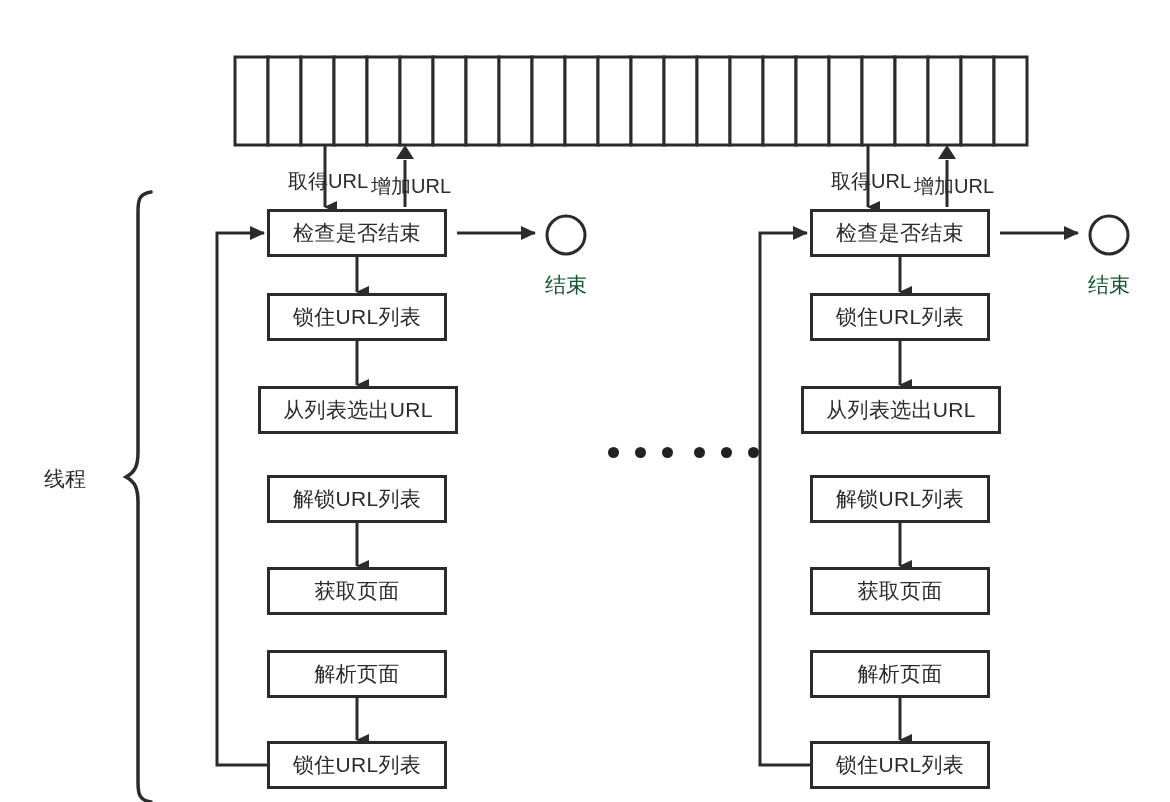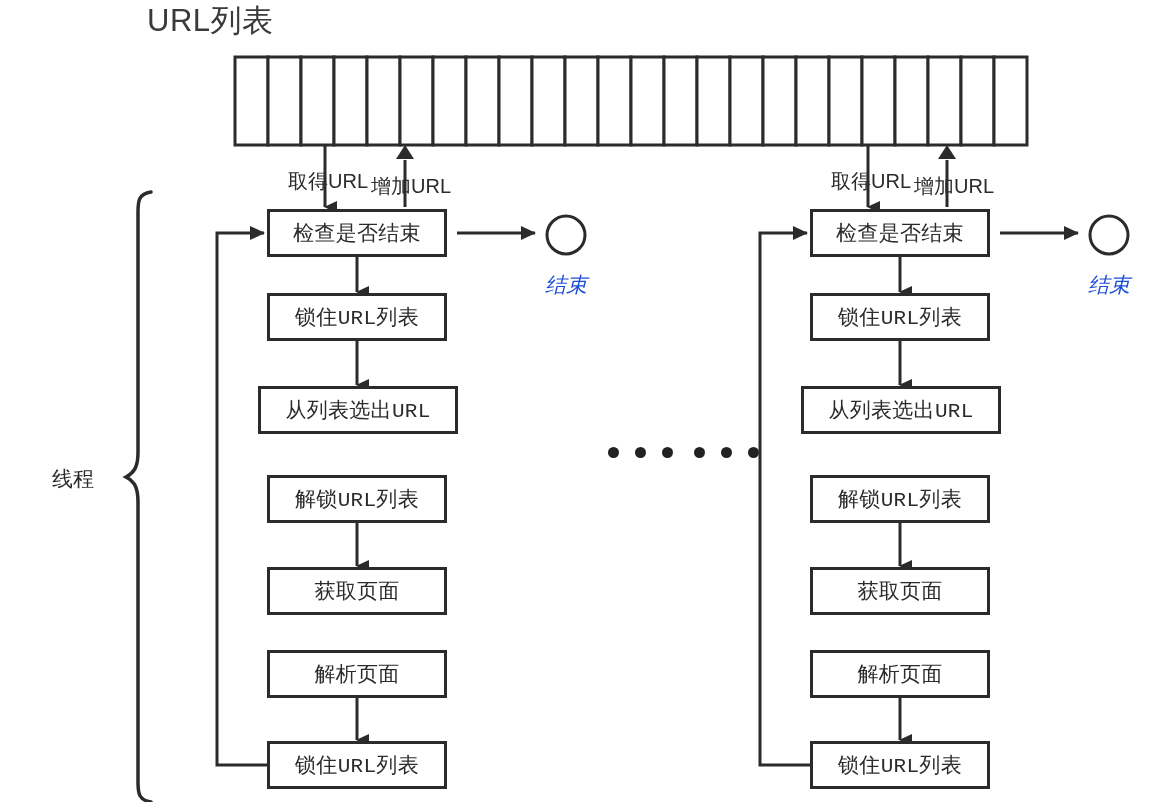--- a/index.html
+++ b/index.html
@@ -38,57 +38,54 @@
     box-sizing: border-box;
     border: 3px solid #2b2b2b;
     background: #ffffff;
     display: flex;
     align-items: center;
     justify-content: center;
     font-size: 21px;
     color: #2b2b2b;
     white-space: nowrap;
     letter-spacing: 0.3px;
-    font-family: Liberation Mono, monospace;
   }
   .edge-label {
     position: absolute;
     font-size: 20px;
     color: #2b2b2b;
     white-space: nowrap;
     letter-spacing: 0px;
     margin-left: 13px;
   }
   .end-label {
     position: absolute;
     font-size: 21px;
-    color: #1d4ed8;
+    color: #14532d;
     white-space: nowrap;
-    font-style: italic;
   }
   .thread-label {
     position: absolute;
     font-size: 21px;
     color: #2b2b2b;
     white-space: nowrap;
   }
   .dot {
     position: absolute;
     width: 11px;
     height: 11px;
     border-radius: 50%;
     background: #222222;
   }
 </style>
 </head>
 <body>
 
 <div id="canvas">
 
-  <div class="title-text">URL列表</div>
 
   <svg class="diagram-svg" viewBox="0 0 1170 802">
     <defs>
       <marker id="arrowDown" markerWidth="14" markerHeight="14" refX="7" refY="12" orient="auto" markerUnits="userSpaceOnUse">
         <polygon points="1,0 13,0 7,13" fill="#2b2b2b"></polygon>
       </marker>
       <marker id="arrowHead" markerWidth="16" markerHeight="14" refX="14" refY="7" orient="auto" markerUnits="userSpaceOnUse">
         <polygon points="0,0 15,7 0,14" fill="#2b2b2b"></polygon>
       </marker>
     </defs>
@@ -146,21 +143,21 @@
          L 138,452
          C 138,466 135,472 126,477
          C 135,482 138,488 138,502
          L 138,782
          C 138,794 139,800 151,802"></path>
 
     <circle cx="566" cy="235" r="19" fill="none" stroke="#2b2b2b" stroke-width="3"></circle>
     <circle cx="1109" cy="235" r="19" fill="none" stroke="#2b2b2b" stroke-width="3"></circle>
   </svg>
 
-  <div class="thread-label" style="left:52px; top:465px;">线程</div>
+  <div class="thread-label" style="left:44px; top:465px;">线程</div>
 
   <div class="box" style="left:267px; top:209px; width:180px; height:48px;">检查是否结束</div>
   <div class="box" style="left:267px; top:293px; width:180px; height:48px;">锁住URL列表</div>
   <div class="box" style="left:258px; top:386px; width:200px; height:48px;">从列表选出URL</div>
   <div class="box" style="left:267px; top:475px; width:180px; height:48px;">解锁URL列表</div>
   <div class="box" style="left:267px; top:567px; width:180px; height:48px;">获取页面</div>
   <div class="box" style="left:267px; top:650px; width:180px; height:48px;">解析页面</div>
   <div class="box" style="left:267px; top:741px; width:180px; height:48px;">锁住URL列表</div>
 
   <div class="box" style="left:810px; top:209px; width:180px; height:48px;">检查是否结束</div>

